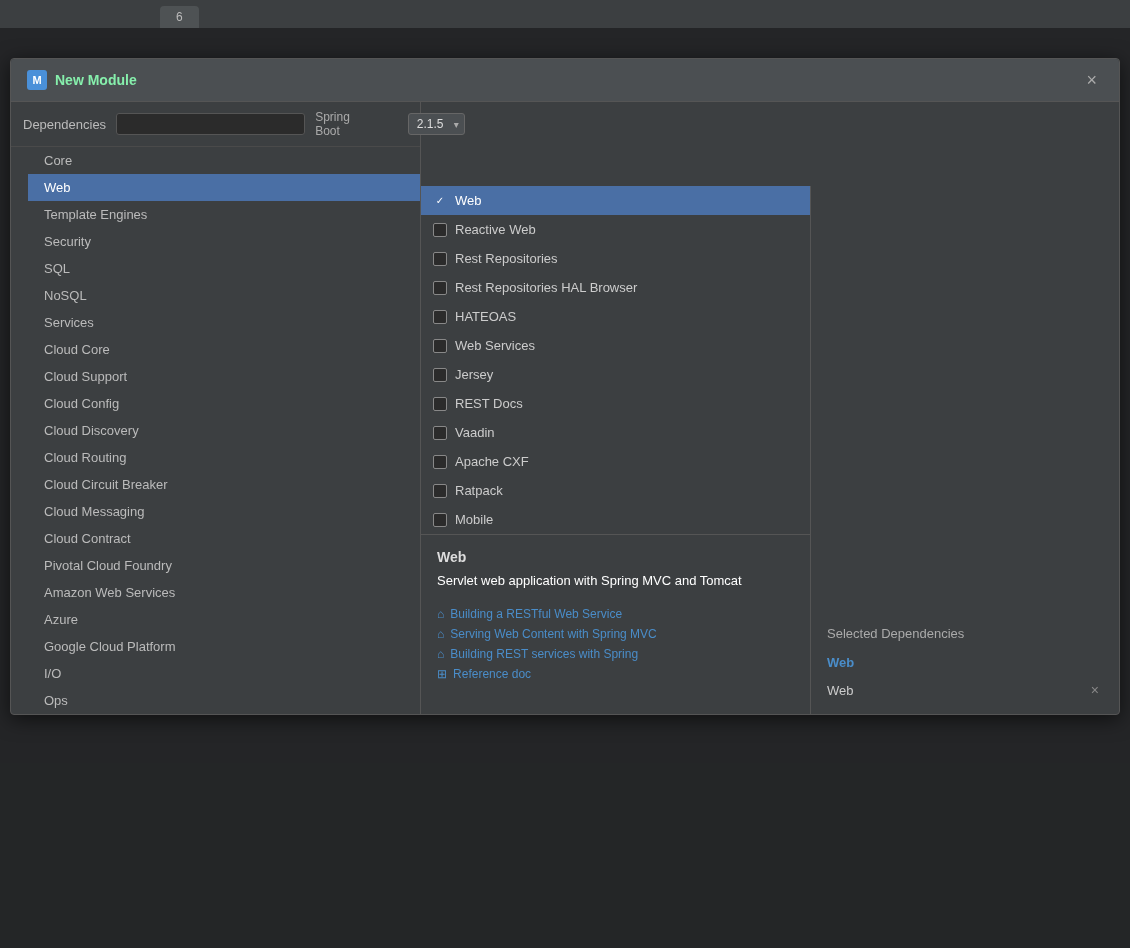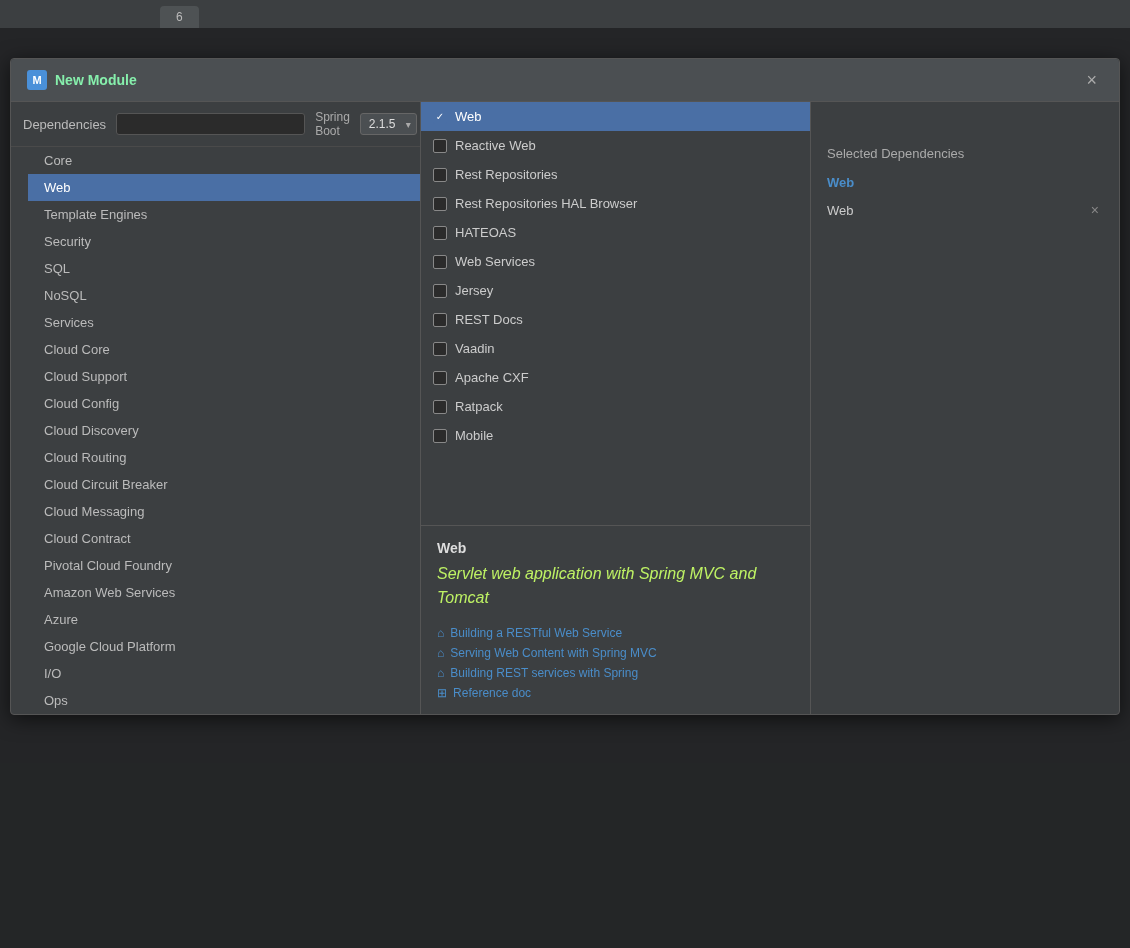--- a/index.html
+++ b/index.html
@@ -94,20 +94,21 @@
       font-size: 18px;
       cursor: pointer;
       line-height: 1;
       padding: 2px 6px;
     }
 
     .modal-body {
       display: flex;
       flex: 1;
       overflow: hidden;
+      align-items: flex-end;
     }
 
     
     .left-panel {
       width: 410px;
       border-right: 1px solid #555;
       display: flex;
       flex-direction: column;
     }
 
@@ -157,20 +158,21 @@
       font-size: 12px;
       cursor: pointer;
       appearance: none;
       -webkit-appearance: none;
     }
 
     .version-wrapper {
       position: relative;
       display: inline-flex;
       align-items: center;
+      margin-left: 48px;
     }
 
     .version-arrow {
       position: absolute;
       right: 6px;
       color: #aaa;
       font-size: 10px;
       pointer-events: none;
     }
 
@@ -256,24 +258,23 @@
     }
 
     .dep-desc-title {
       color: #dddddd;
       font-size: 14px;
       font-weight: 600;
       margin-bottom: 6px;
     }
 
     .dep-desc-text {
-      color: #bef264;
-      font-size: 16px;
+      color: #ffffff;
+      font-size: 13px;
       line-height: 1.5;
-      font-style: italic;
     }
 
     .guide-links {
       margin-top: 16px;
       display: flex;
       flex-direction: column;
       gap: 6px;
     }
 
     .guide-link {

